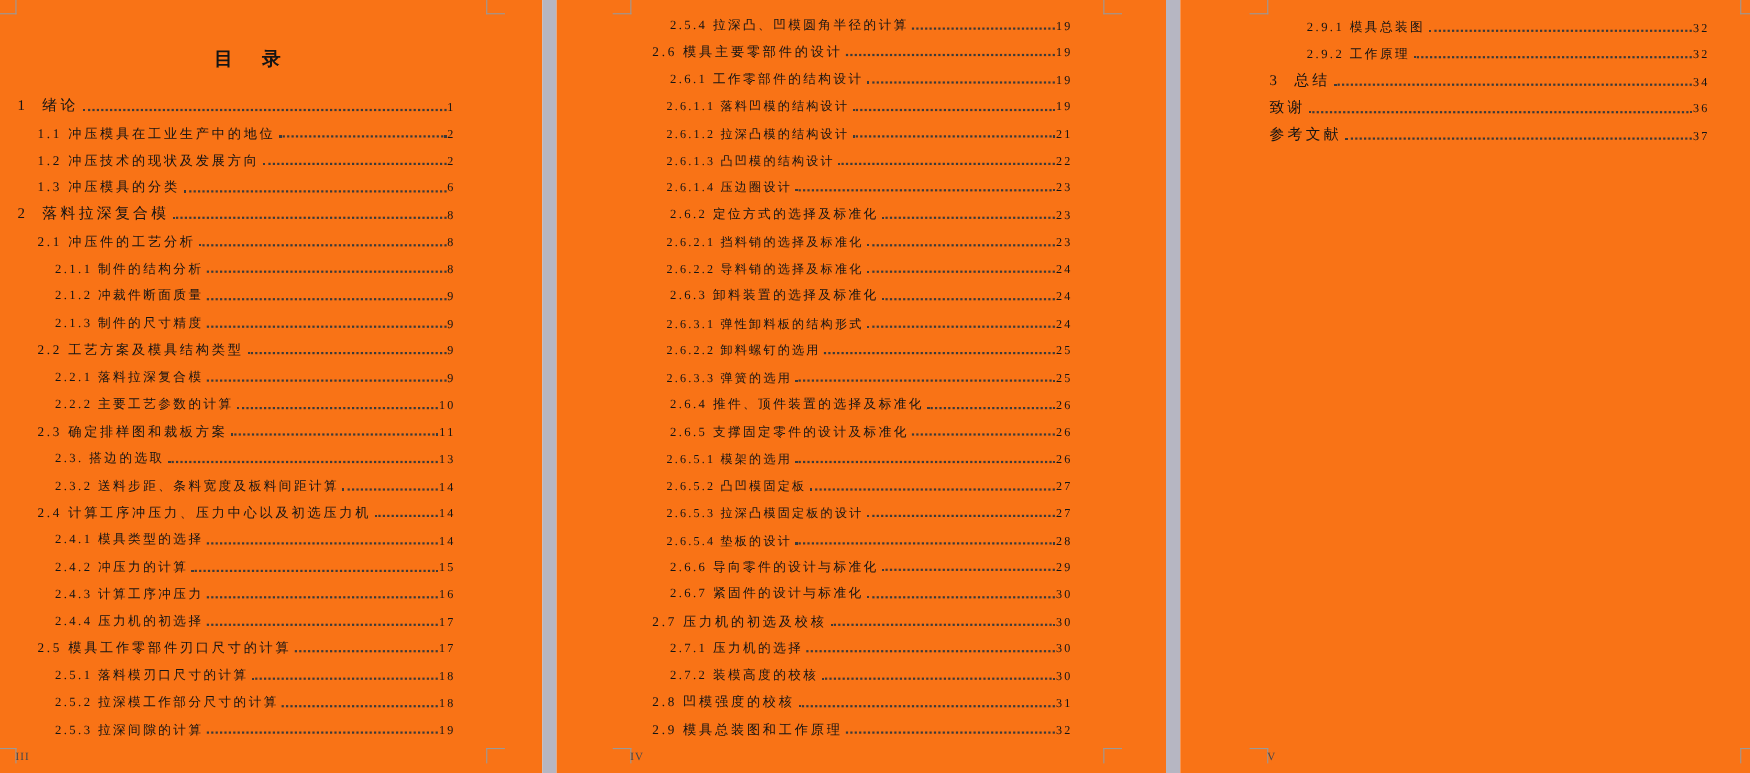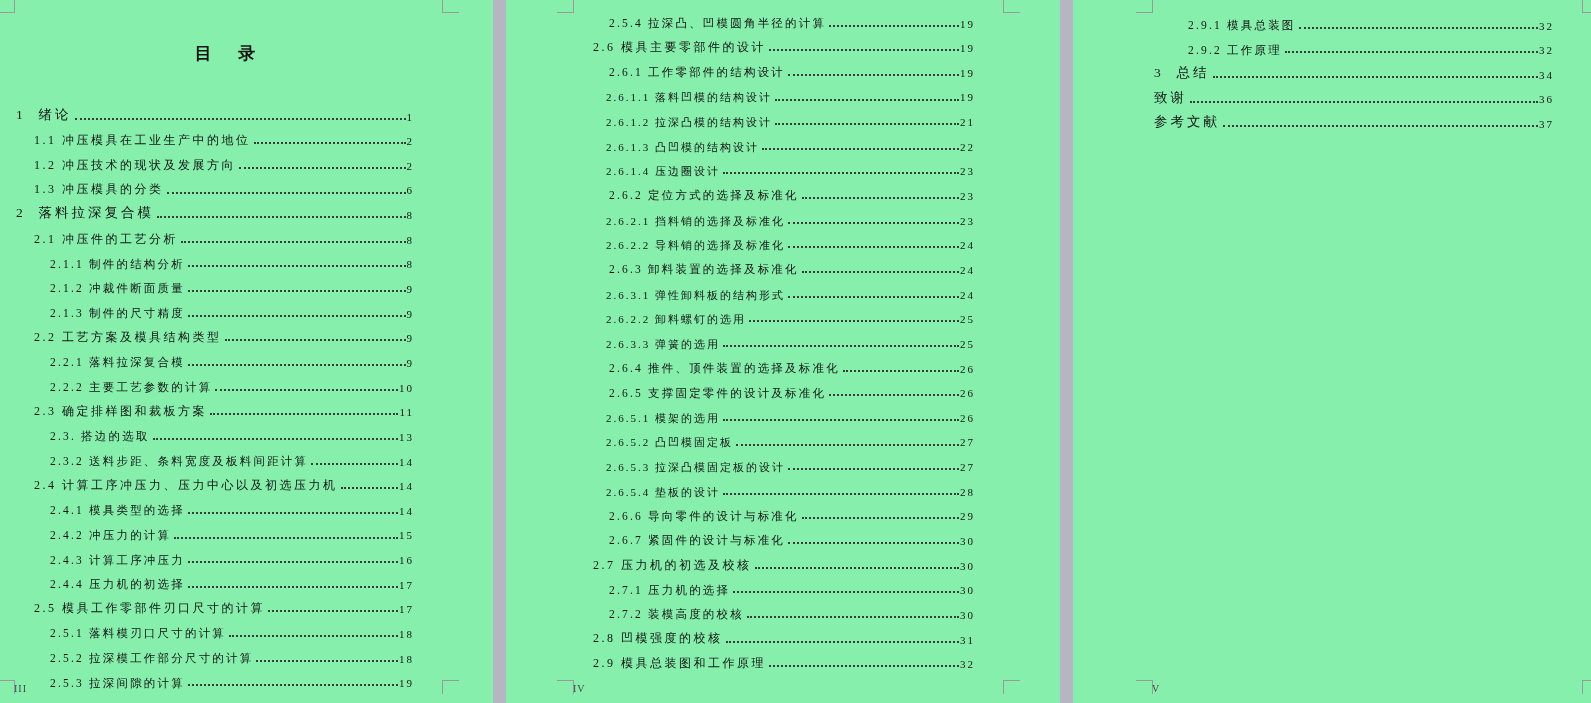--- a/index.html
+++ b/index.html
@@ -1,38 +1,38 @@
 <!DOCTYPE html>
 <html><head>
 <meta charset="utf-8">
 <style>
   html,body{margin:0;padding:0;background:#ffffff;}
   .screen{position:relative;width:1591px;height:703px;background:#ffffff;overflow:hidden;
           font-family:"Liberation Serif","DejaVu Serif",serif;color:#141414;}
-  .page{position:absolute;top:0;height:703px;background:#86efac;}
+  .page{position:absolute;top:0;height:703px;background:#f97316;}
   #page-1{left:-62px;width:555px;}
   #page-2{left:506px;width:554px;}
   #page-3{left:1073px;width:556px;}
   .gap{position:absolute;top:0;height:703px;background:#b6b6c2;}
   #gap-1{left:493px;width:13px;}
   #gap-2{left:1060px;width:13px;}
   .textarea{position:absolute;top:12px;height:669px;}
   #page-1 .textarea{left:76px;width:428px;}
   #page-2 .textarea{left:67px;width:430px;}
   #page-3 .textarea{left:79px;width:430px;}
   
   .cm{position:absolute;width:16px;height:13px;pointer-events:none;}
   .cm-tl{left:-16px;top:-13px;border-right:1px solid #9a9a9a;border-bottom:1px solid #9a9a9a;}
   .cm-tr{right:-17px;top:-13px;border-left:1px solid #9a9a9a;border-bottom:1px solid #9a9a9a;}
   .cm-bl{left:-16px;bottom:-13px;border-right:1px solid #9a9a9a;border-top:1px solid #9a9a9a;}
   .cm-br{right:-17px;bottom:-13px;border-left:1px solid #9a9a9a;border-top:1px solid #9a9a9a;}
   .doc-title{position:absolute;top:33px;left:0;right:0;margin:0;text-align:center;
              font-size:17px;font-weight:bold;letter-spacing:6px;white-space:pre;line-height:1.1;}
   .toc{position:absolute;left:0;right:0;}
-  #page-1 .toc{top:89px;}
+  #page-1 .toc{top:70px;}
   #page-2 .toc{top:-4px;}
   #page-3 .toc{top:-2px;}
   .toc-row{display:flex;align-items:flex-end;height:24.65px;box-sizing:border-box;
            padding:0 28px 3px 0;}
   .lvl1{padding-left:2px;}
   .lvl2{padding-left:20px;}
   .lvl3{padding-left:36px;}
   .lvl4{padding-left:33px;}
   .toc-label{white-space:pre;line-height:1.1;}
   .lvl1 .toc-label{font-size:13.5px;letter-spacing:3px;font-weight:500;}

